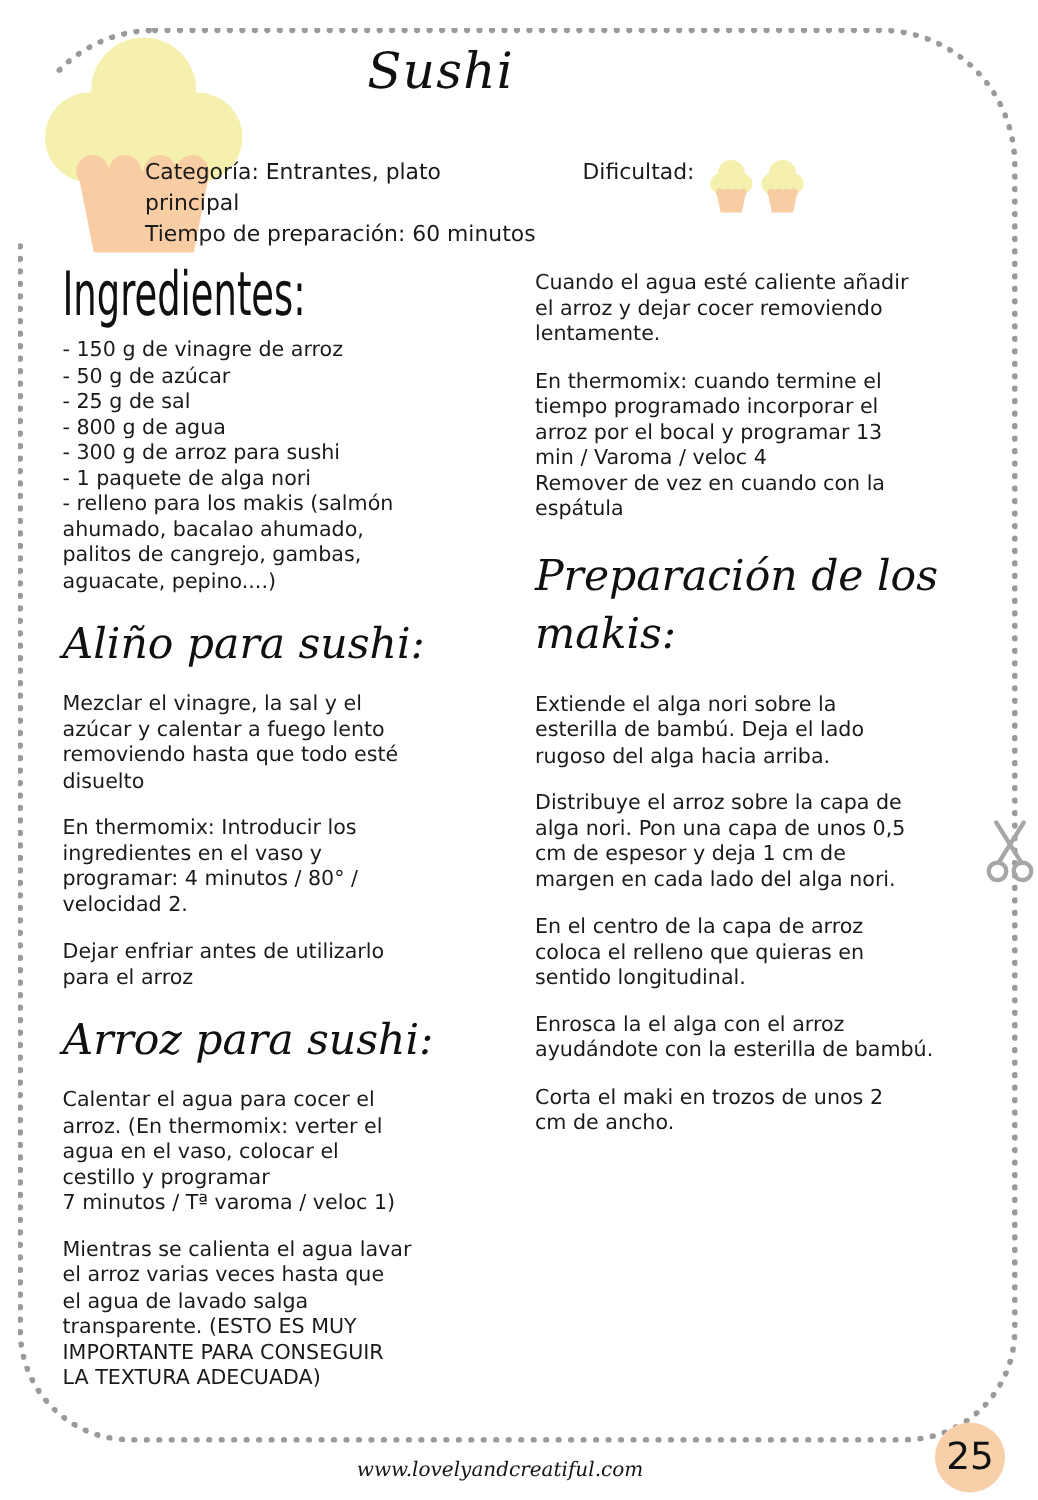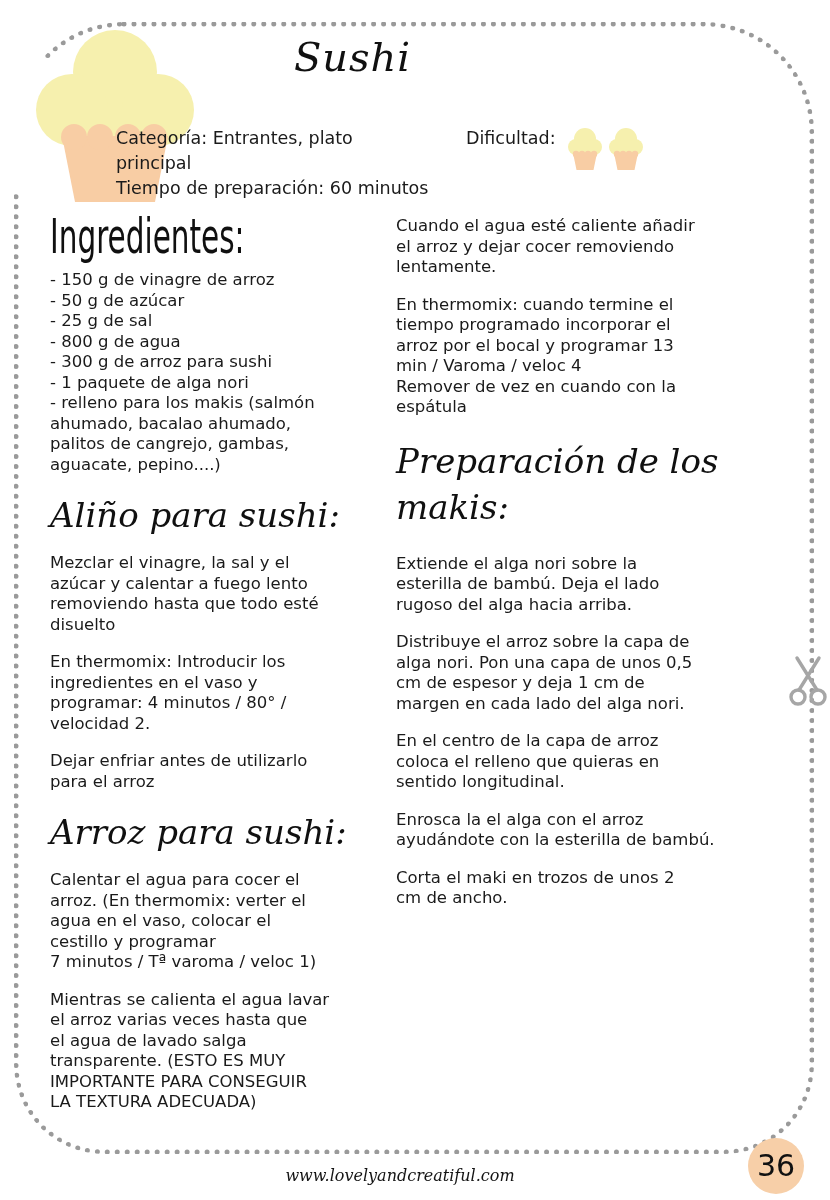--- a/index.html
+++ b/index.html
@@ -101,21 +101,21 @@
   .mini-cupcakes { display: flex; gap: 7px; margin-left: 4px; }
   .mini-cupcake { width: 34px; height: 44px; }
   .mini-cupcake svg { display: block; width: 100%; height: 100%; }
 
   
   .col {
     position: absolute;
     top: 216px;
   }
   .col-left  { left: 50px;  width: 340px; }
-  .col-right { left: 396px; width: 360px; }
+  .col-right { left: 428px; width: 360px; }
 
   
   h2.h-tall {
     margin: 0 0 14px 0;
     font-family: "DejaVu Sans Condensed", "Liberation Sans Narrow", "Liberation Sans", sans-serif;
     font-weight: 400;
     font-size: 40px;
     line-height: 40px;
     letter-spacing: 0px;
     transform: scaleX(0.82) scaleY(1.22);
@@ -352,14 +352,14 @@
     <p class="para">Enrosca la el alga con el arroz
 ayudándote con la esterilla de bambú.</p>
     <p class="para">Corta el maki en trozos de unos 2
 cm de ancho.</p>
   </div>
 
 </div>
 
 <div class="footer-url">www.lovelyandcreatiful.com</div>
 <div class="page-badge">
-  <span class="page-num">36</span>
+  <span class="page-num">25</span>
 </div>
 
 </body></html>

